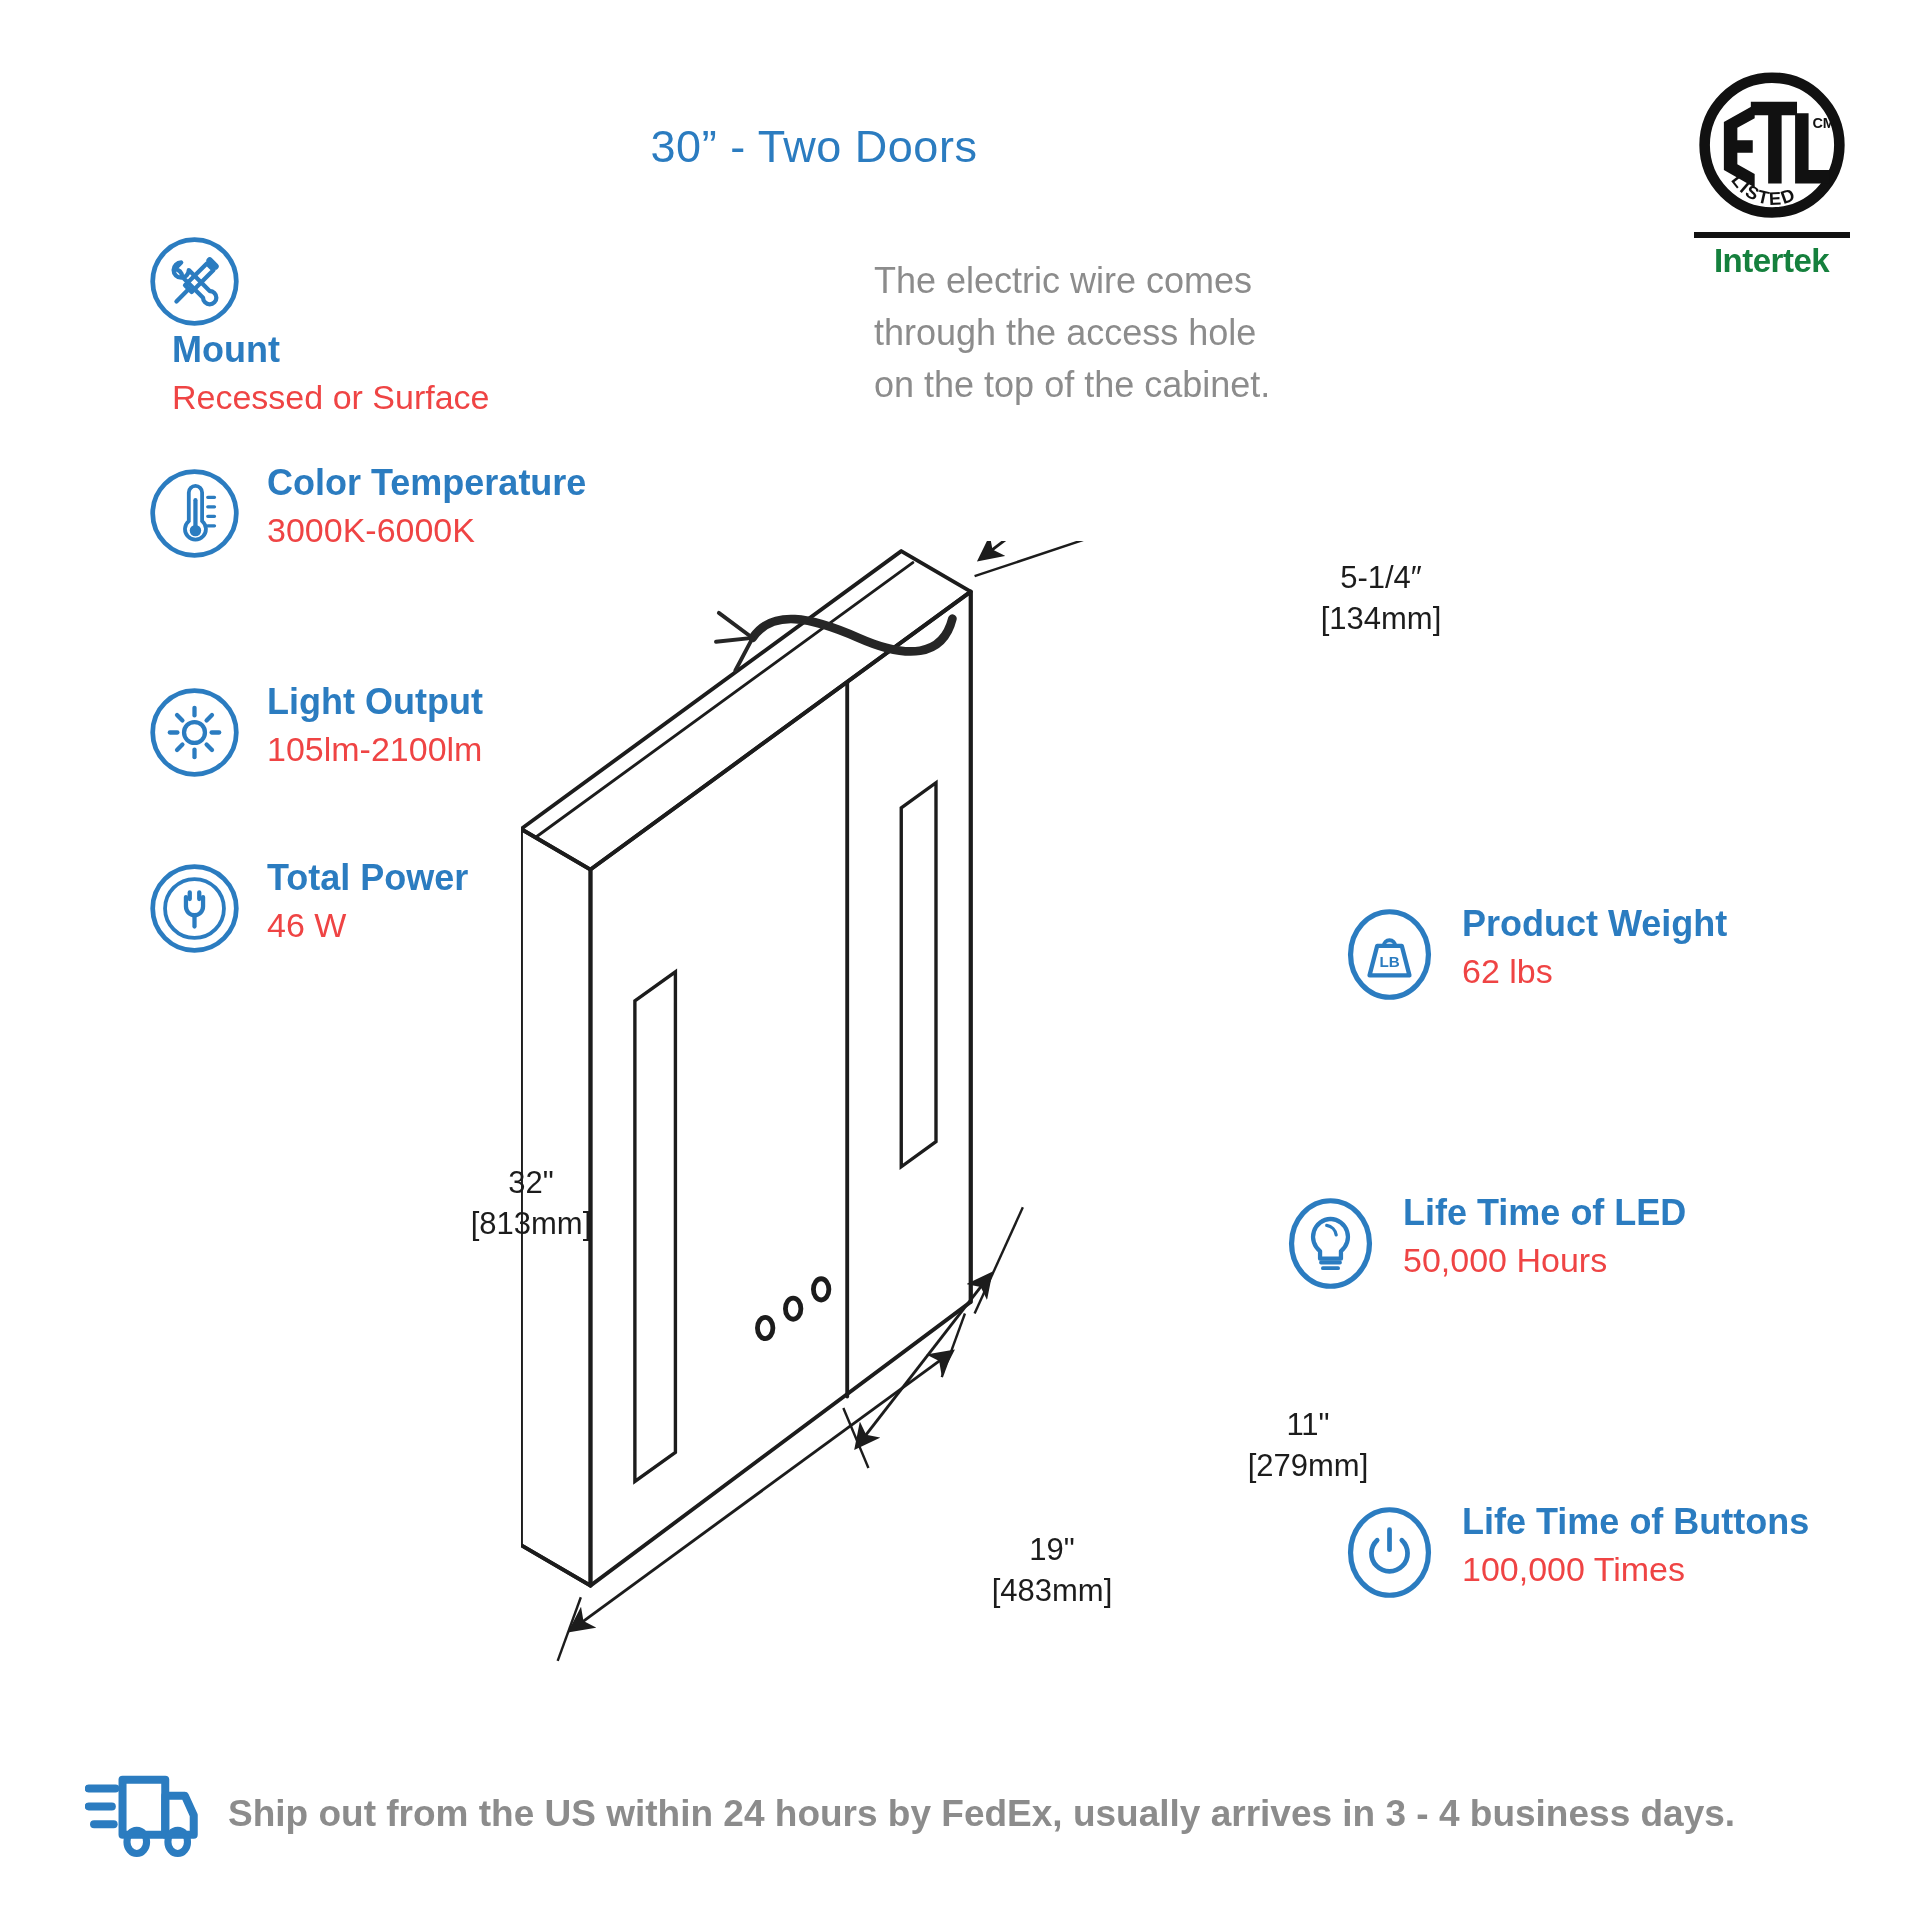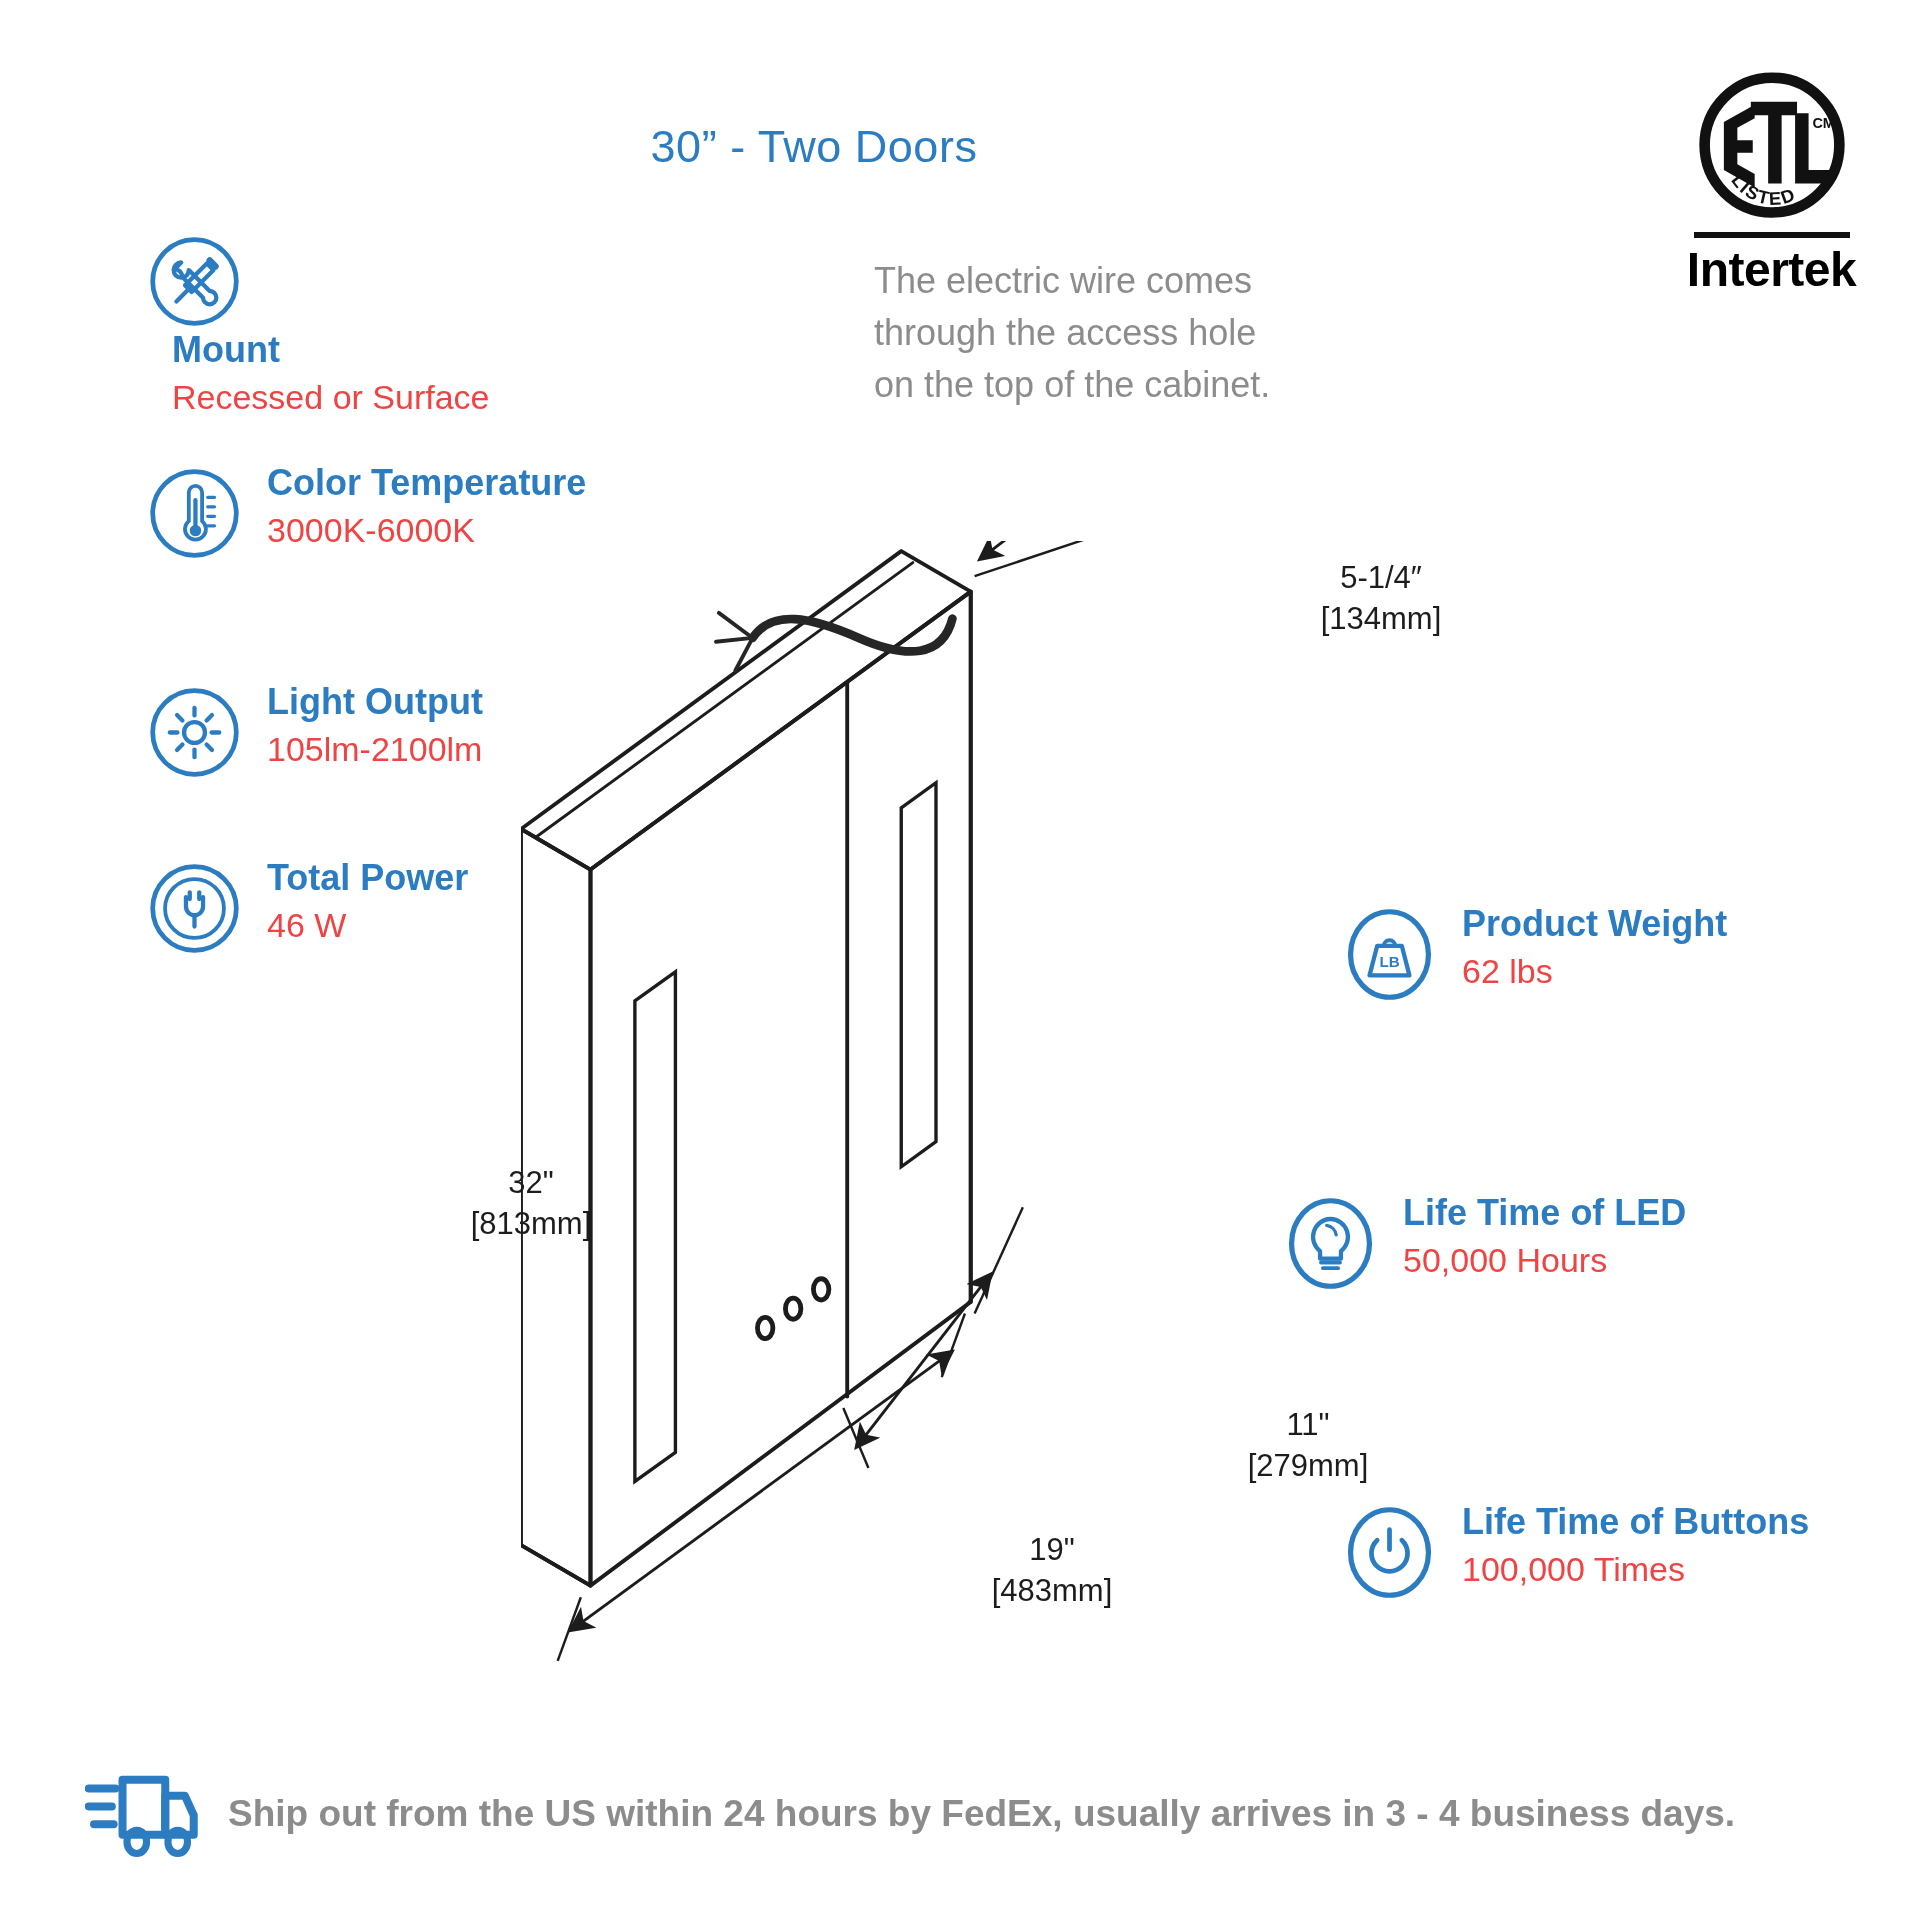--- a/index.html
+++ b/index.html
@@ -41,23 +41,23 @@
     display: block;
   }
   #etl-badge .etl-rule {
     width: 156px;
     height: 6.8px;
     background: #111;
     margin: 7.7px auto 3.9px auto;
   }
   #etl-badge .etl-name {
     text-align: center;
-    font-size: 48px;
+    font-size: 33px;
     font-weight: bold;
-    color: #000000;
+    color: #15803d;
     letter-spacing: -0.5px;
   }
 
   
   .feature {
     position: absolute;
     display: flex;
     align-items: flex-start;
   }
   .feature .feat-icon {

